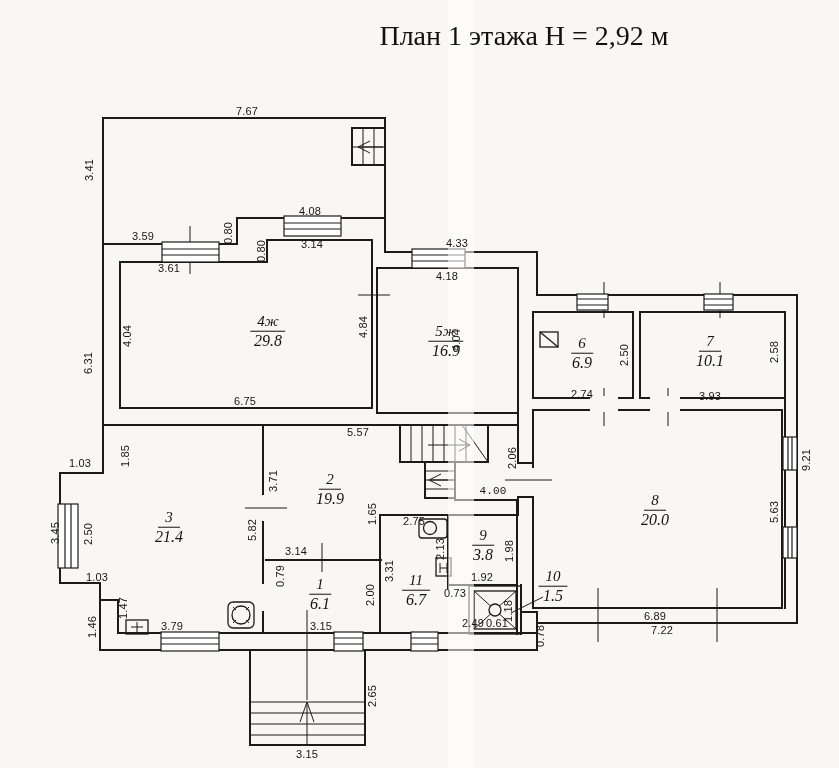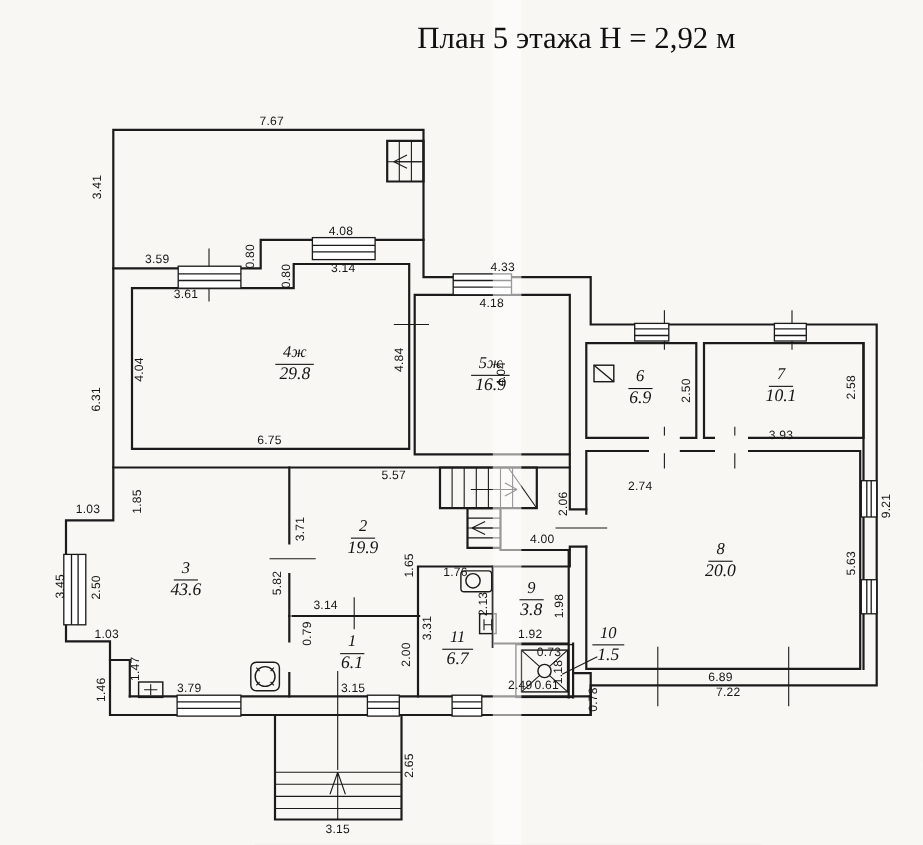--- a/index.html
+++ b/index.html
@@ -179,81 +179,81 @@
       </g>
       <g>
           <rect x="126" y="620" width="22" height="14"></rect>
           <path d="M131,627 H143 M137,622 V632" stroke-width="1"></path>
         </g>
     </g>
   </svg>
 
   <div id="seam"></div>
 
-  <div id="title">План 5 этажа Н = 2,92 м</div>
+  <div id="title">План 1 этажа Н = 2,92 м</div>
 
   <div id="labels">
       <span class="dim" style="left: 247px; top: 111px; text-align: right;">7.67</span>
       <span class="dim v" style="left: 89px; top: 170px;">3.41</span>
       <span class="dim" style="left: 310px; top: 211px;">4.08</span>
       <span class="dim" style="left: 143px; top: 236px;">3.59</span>
       <span class="dim v" style="left: 228px; top: 233px;">0.80</span>
       <span class="dim" style="left: 312px; top: 244px;">3.14</span>
       <span class="dim" style="left: 169px; top: 268px;">3.61</span>
       <span class="dim v" style="left: 261px; top: 251px;">0.80</span>
       <span class="dim" style="left: 457px; top: 243px;">4.33</span>
       <span class="dim" style="left: 447px; top: 276px;">4.18</span>
       <span class="dim v" style="left: 127px; top: 336px;">4.04</span>
       <span class="dim v" style="left: 363px; top: 327px;">4.84</span>
       <span class="dim v" style="left: 456px; top: 340px;">4.04</span>
       <span class="dim v" style="left: 88px; top: 363px;">6.31</span>
       <span class="dim v" style="left: 624px; top: 355px;">2.50</span>
       <span class="dim v" style="left: 774px; top: 352px;">2.58</span>
-      <span class="dim" style="left: 582px; top: 394px; margin-top: 48px;">2.74</span>
+      <span class="dim" style="left: 582px; top: 394px;">2.74</span>
       <span class="dim" style="left: 710px; top: 396px;">3.93</span>
       <span class="dim" style="left: 245px; top: 401px;">6.75</span>
       <span class="dim" style="left: 358px; top: 432px;">5.57</span>
       <span class="dim" style="left: 80px; top: 463px;">1.03</span>
       <span class="dim v" style="left: 125px; top: 456px;">1.85</span>
       <span class="dim v" style="left: 512px; top: 458px;">2.06</span>
       <span class="dim v" style="left: 273px; top: 481px;">3.71</span>
-      <span class="dim" style="left: 493px; top: 491px;">4.00</span>
+      <span class="dim" style="left: 493px; top: 491px; font-family: Liberation Mono, monospace;">4.00</span>
       <span class="dim v" style="left: 806px; top: 460px;">9.21</span>
       <span class="dim v" style="left: 774px; top: 512px;">5.63</span>
       <span class="dim v" style="left: 55px; top: 533px;">3.45</span>
       <span class="dim v" style="left: 88px; top: 534px;">2.50</span>
       <span class="dim v" style="left: 252px; top: 530px;">5.82</span>
       <span class="dim v" style="left: 372px; top: 514px;">1.65</span>
-      <span class="dim" style="left: 414px; top: 521px;">1.76</span>
+      <span class="dim" style="left: 414px; top: 521px;">2.75</span>
       <span class="dim v" style="left: 440px; top: 549px;">2.13</span>
       <span class="dim v" style="left: 509px; top: 551px;">1.98</span>
       <span class="dim" style="left: 97px; top: 577px;">1.03</span>
       <span class="dim" style="left: 296px; top: 551px;">3.14</span>
       <span class="dim" style="left: 482px; top: 577px;">1.92</span>
       <span class="dim v" style="left: 280px; top: 576px;">0.79</span>
       <span class="dim v" style="left: 389px; top: 571px;">3.31</span>
-      <span class="dim" style="left: 455px; top: 593px; margin-left: 44px;">0.73</span>
+      <span class="dim" style="left: 455px; top: 593px;">0.73</span>
       <span class="dim v" style="left: 370px; top: 595px;">2.00</span>
       <span class="dim v" style="left: 123px; top: 608px;">1.47</span>
       <span class="dim v" style="left: 92px; top: 627px;">1.46</span>
       <span class="dim" style="left: 172px; top: 626px;">3.79</span>
       <span class="dim" style="left: 321px; top: 626px;">3.15</span>
       <span class="dim" style="left: 428px; top: 623px; margin-left: 45px;">2.49</span>
       <span class="dim" style="left: 655px; top: 616px;">6.89</span>
       <span class="dim" style="left: 662px; top: 630px;">7.22</span>
       <span class="dim v" style="left: 508px; top: 611px;">1.18</span>
       <span class="dim" style="left: 497px; top: 623px;">0.61</span>
       <span class="dim v" style="left: 540px; top: 636px;">0.78</span>
       <span class="dim v" style="left: 372px; top: 696px;">2.65</span>
       <span class="dim" style="left: 307px; top: 754px;">3.15</span>
       <div class="room" style="left: 268px; top: 331px;"><span class="num">4ж</span><span class="area">29.8</span></div>
       <div class="room" style="left: 446px; top: 341px;"><span class="num">5ж</span><span class="area">16.9</span></div>
       <div class="room" style="left: 582px; top: 353px;"><span class="num">6</span><span class="area">6.9</span></div>
       <div class="room" style="left: 710px; top: 351px;"><span class="num">7</span><span class="area">10.1</span></div>
       <div class="room" style="left: 330px; top: 489px;"><span class="num">2</span><span class="area">19.9</span></div>
-      <div class="room" style="left: 169px; top: 527px;"><span class="num">3</span><span class="area">43.6</span></div>
+      <div class="room" style="left: 169px; top: 527px;"><span class="num">3</span><span class="area">21.4</span></div>
       <div class="room" style="left: 655px; top: 510px;"><span class="num">8</span><span class="area">20.0</span></div>
       <div class="room" style="left: 483px; top: 545px;"><span class="num">9</span><span class="area">3.8</span></div>
       <div class="room" style="left: 416px; top: 590px;"><span class="num">11</span><span class="area">6.7</span></div>
       <div class="room" style="left: 320px; top: 594px;"><span class="num">1</span><span class="area">6.1</span></div>
       <div class="room" style="left: 553px; top: 586px;"><span class="num">10</span><span class="area">1.5</span></div>
     </div>
 </div>
 
 </body></html>

